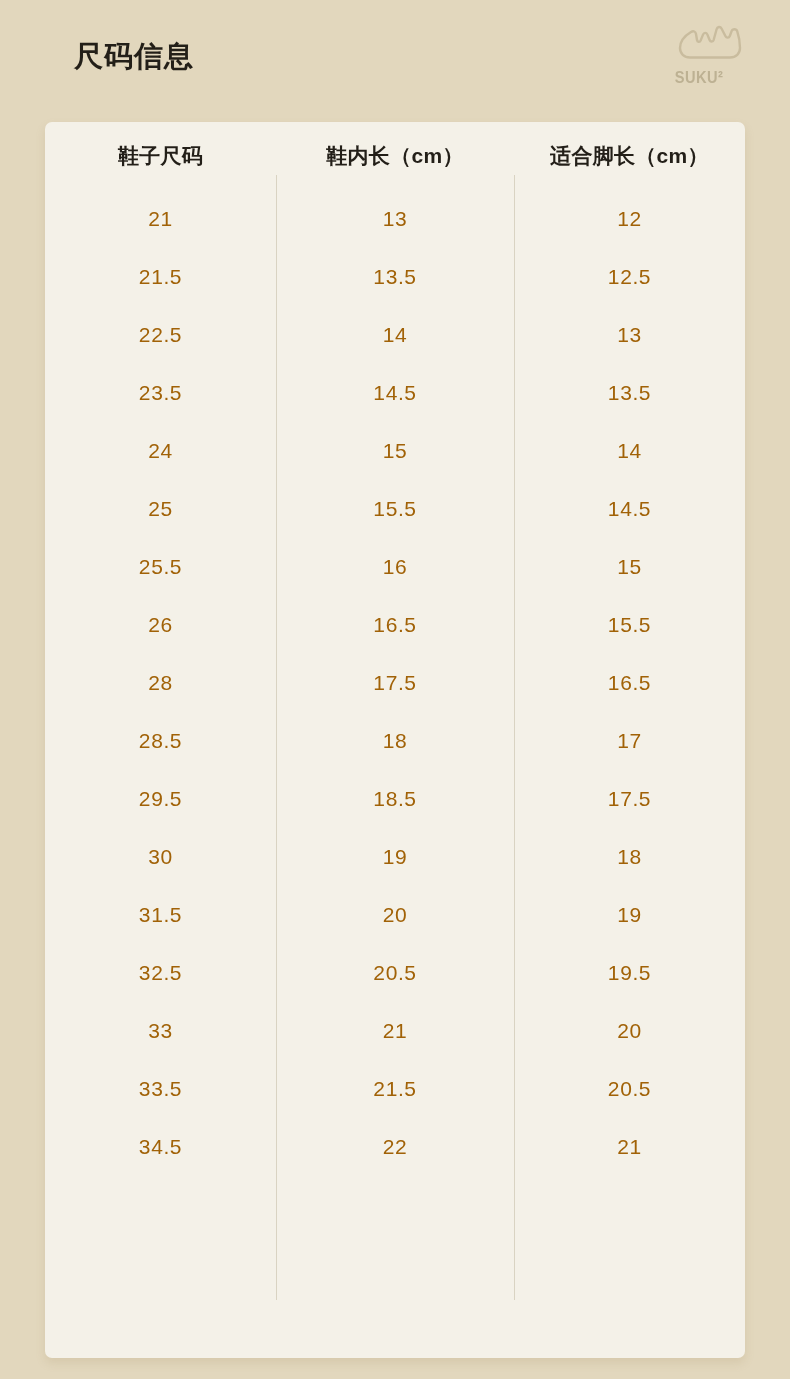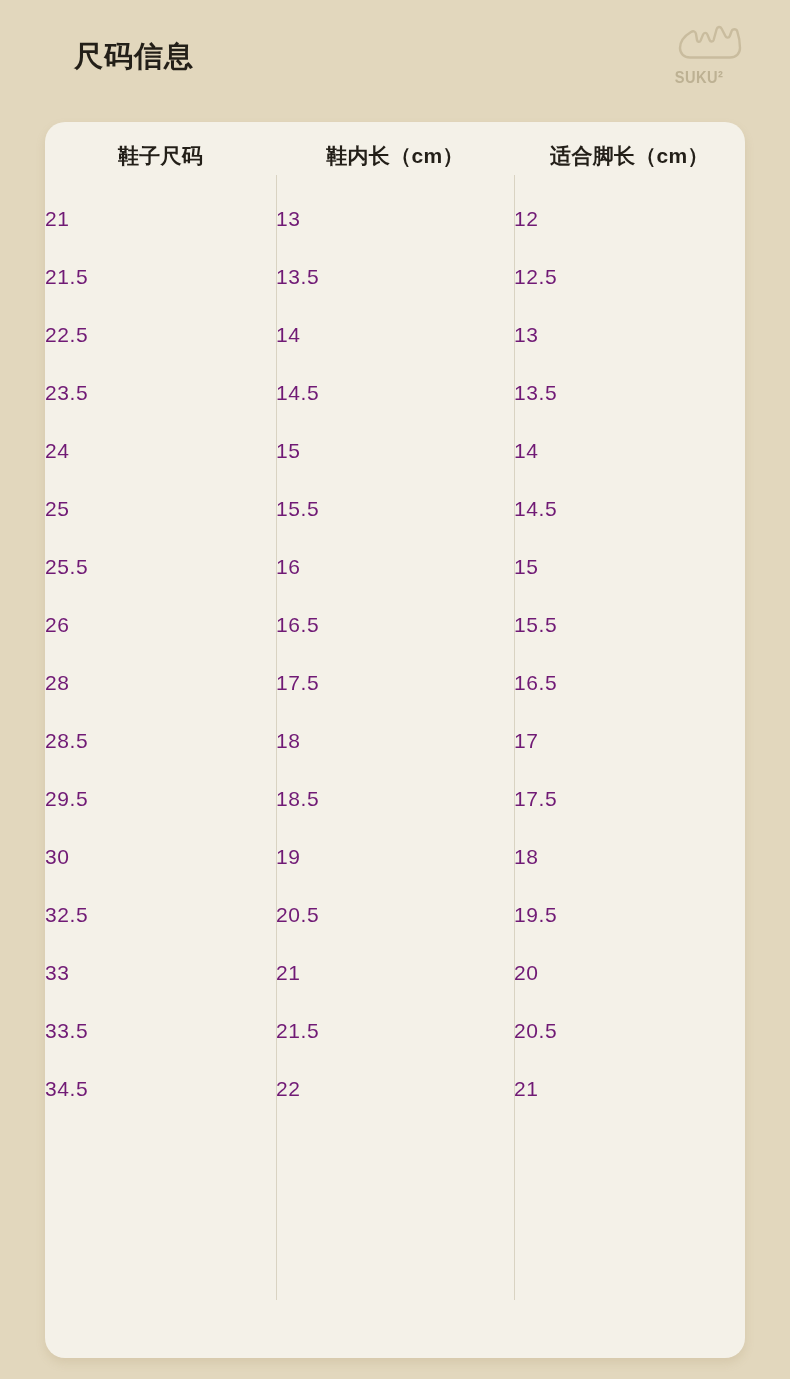--- a/index.html
+++ b/index.html
@@ -68,21 +68,21 @@
   }
 
   
   .size-card {
     position: absolute;
     left: 45px;
     top: 122px;
     width: 700px;
     height: 1236px;
     background: #f4f1e8;
-    border-radius: 20px;
+    border-radius: 7px;
     box-shadow: 0 5px 10px rgba(160, 140, 95, 0.18);
     overflow: hidden;
   }
 
   
   .col-divider {
     position: absolute;
     top: 53px;
     width: 1px;
     height: 1125px;
@@ -112,22 +112,22 @@
     text-align: center;
     vertical-align: middle;
     letter-spacing: 0.3px;
     white-space: nowrap;
     padding: 0;
   }
   .size-table td {
     height: 58px;
     font-size: 21px;
     font-weight: normal;
-    color: #701a75;
-    text-align: left;
+    color: #a16207;
+    text-align: center;
     vertical-align: middle;
     letter-spacing: 0.6px;
     padding: 0;
   }
 </style>
 </head>
 <body>
 
 <div class="page-header">
   <div class="page-title">尺码信息</div>
@@ -224,20 +224,25 @@
           <td>29.5</td>
           <td>18.5</td>
           <td>17.5</td>
         </tr>
         <tr>
           <td>30</td>
           <td>19</td>
           <td>18</td>
         </tr>
         <tr>
+          <td>31.5</td>
+          <td>20</td>
+          <td>19</td>
+        </tr>
+        <tr>
           <td>32.5</td>
           <td>20.5</td>
           <td>19.5</td>
         </tr>
         <tr>
           <td>33</td>
           <td>21</td>
           <td>20</td>
         </tr>
         <tr>

